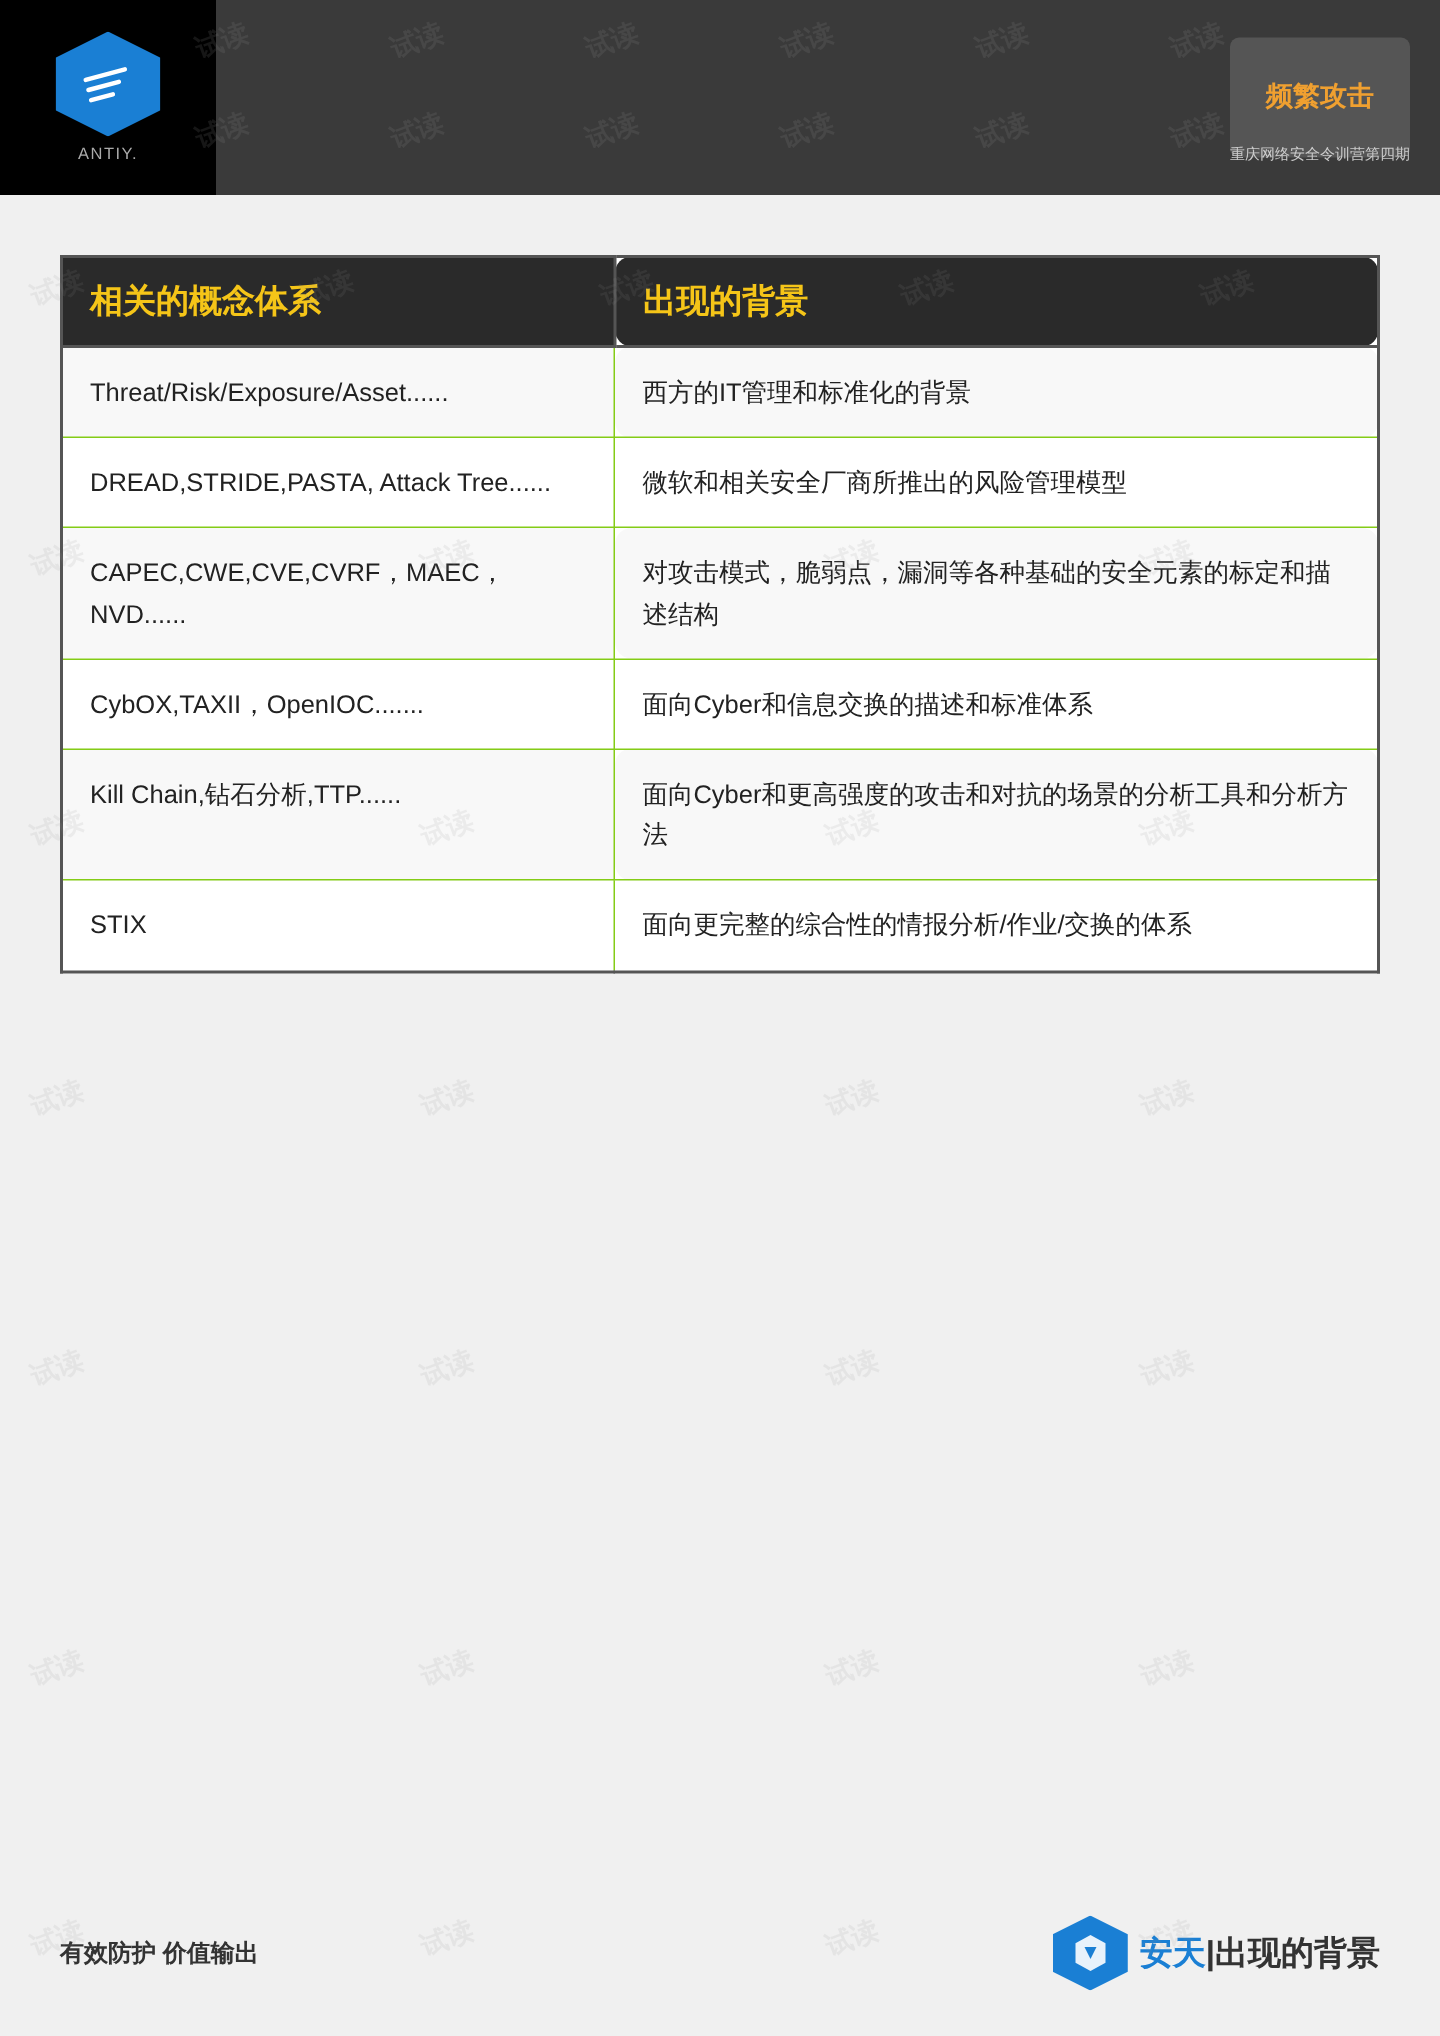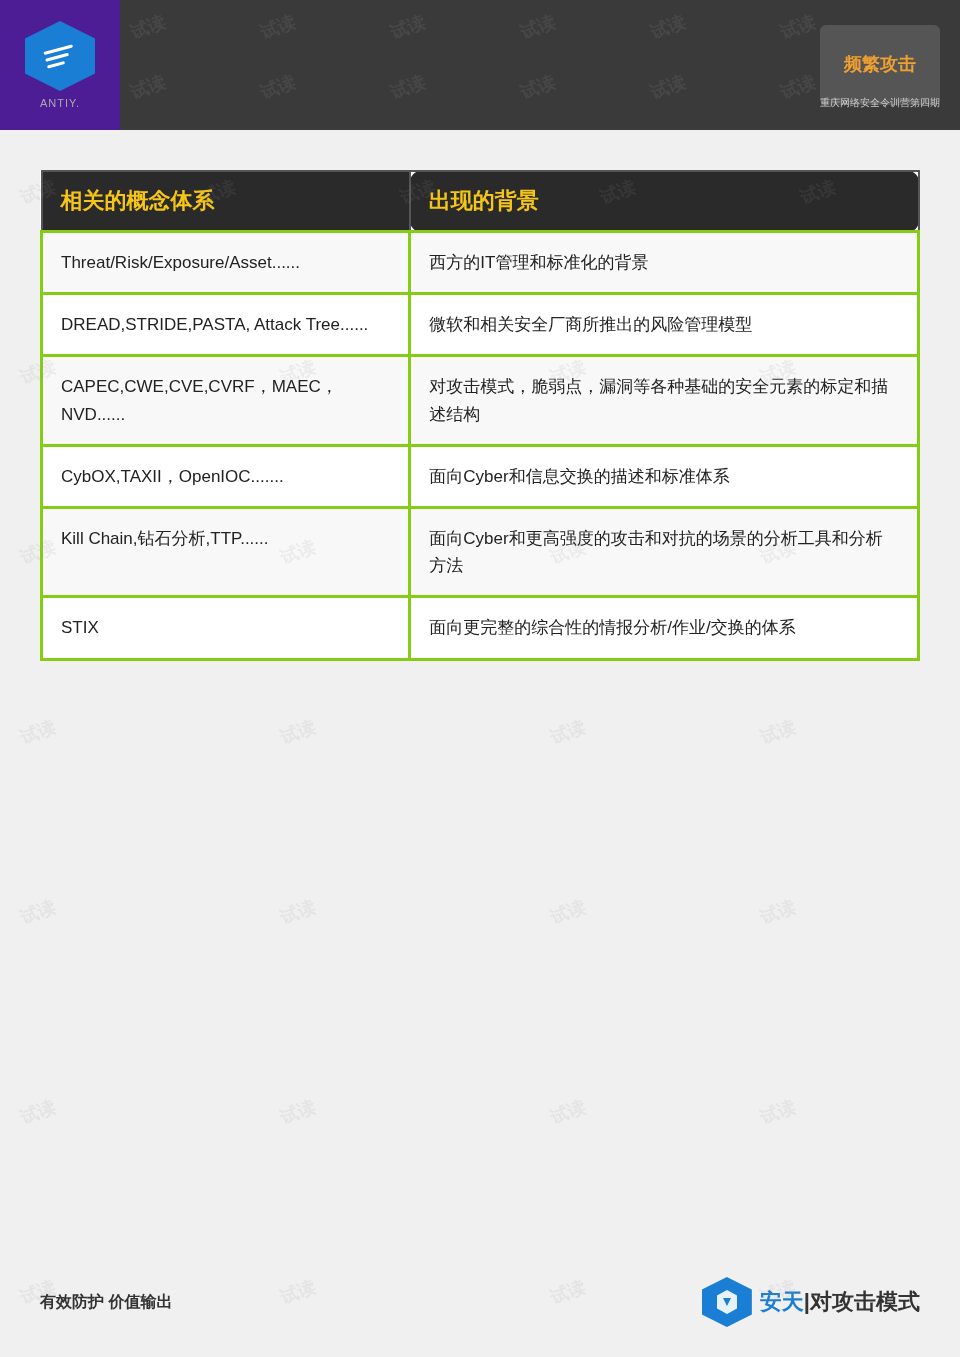--- a/index.html
+++ b/index.html
@@ -16,28 +16,29 @@
     .header {
       width: 100%;
       height: 130px;
       background: #3a3a3a;
       position: relative;
       display: flex;
       align-items: center;
     }
 
     .logo-area {
-      width: 120px;
+      width: 144px;
       height: 130px;
-      background: #4c1d95;
+      background: #000000;
       display: flex;
       flex-direction: column;
       align-items: center;
       justify-content: center;
       flex-shrink: 0;
+      text-decoration: underline;
     }
 
     .logo-hexagon {
       width: 70px;
       height: 70px;
       background: #1a7fd4;
       clip-path: polygon(50% 0%, 100% 25%, 100% 75%, 50% 100%, 0% 75%, 0% 25%);
       display: flex;
       align-items: center;
       justify-content: center;
@@ -139,21 +140,21 @@
       font-size: 22px;
       font-weight: bold;
       padding: 14px 18px;
       text-align: left;
       border: 2px solid #555;
     }
 
     .concept-table td {
       padding: 16px 18px;
       font-size: 17px;
-      border: 3px solid #84cc16;
+      border: 1px solid #84cc16;
       vertical-align: top;
       line-height: 1.6;
     }
 
     .concept-table tr:nth-child(odd) td {
       background: #f8f8f8;
     }
 
     .concept-table tr:nth-child(even) td {
       background: #ffffff;
@@ -327,16 +328,16 @@
 <div class="footer" style="z-index:2;">
   <div class="footer-left">有效防护 价值输出</div>
   <div class="footer-right">
     <div class="footer-logo-icon">
       <svg width="28" height="28" viewBox="0 0 28 28" fill="none">
         <path d="M14 2 L24 7.5 L24 20.5 L14 26 L4 20.5 L4 7.5 Z" fill="white" opacity="0.9"></path>
         <path d="M10 10 L18 10 L14 18 Z" fill="#1a7fd4"></path>
       </svg>
     </div>
     <div class="footer-logo-text">
-      <span>安天</span><span style="color:#333;">|对攻击模式</span>
+      <span>安天</span><span style="color:#333;">|出现的背景</span>
     </div>
   </div>
 </div>
 
 </body></html>

